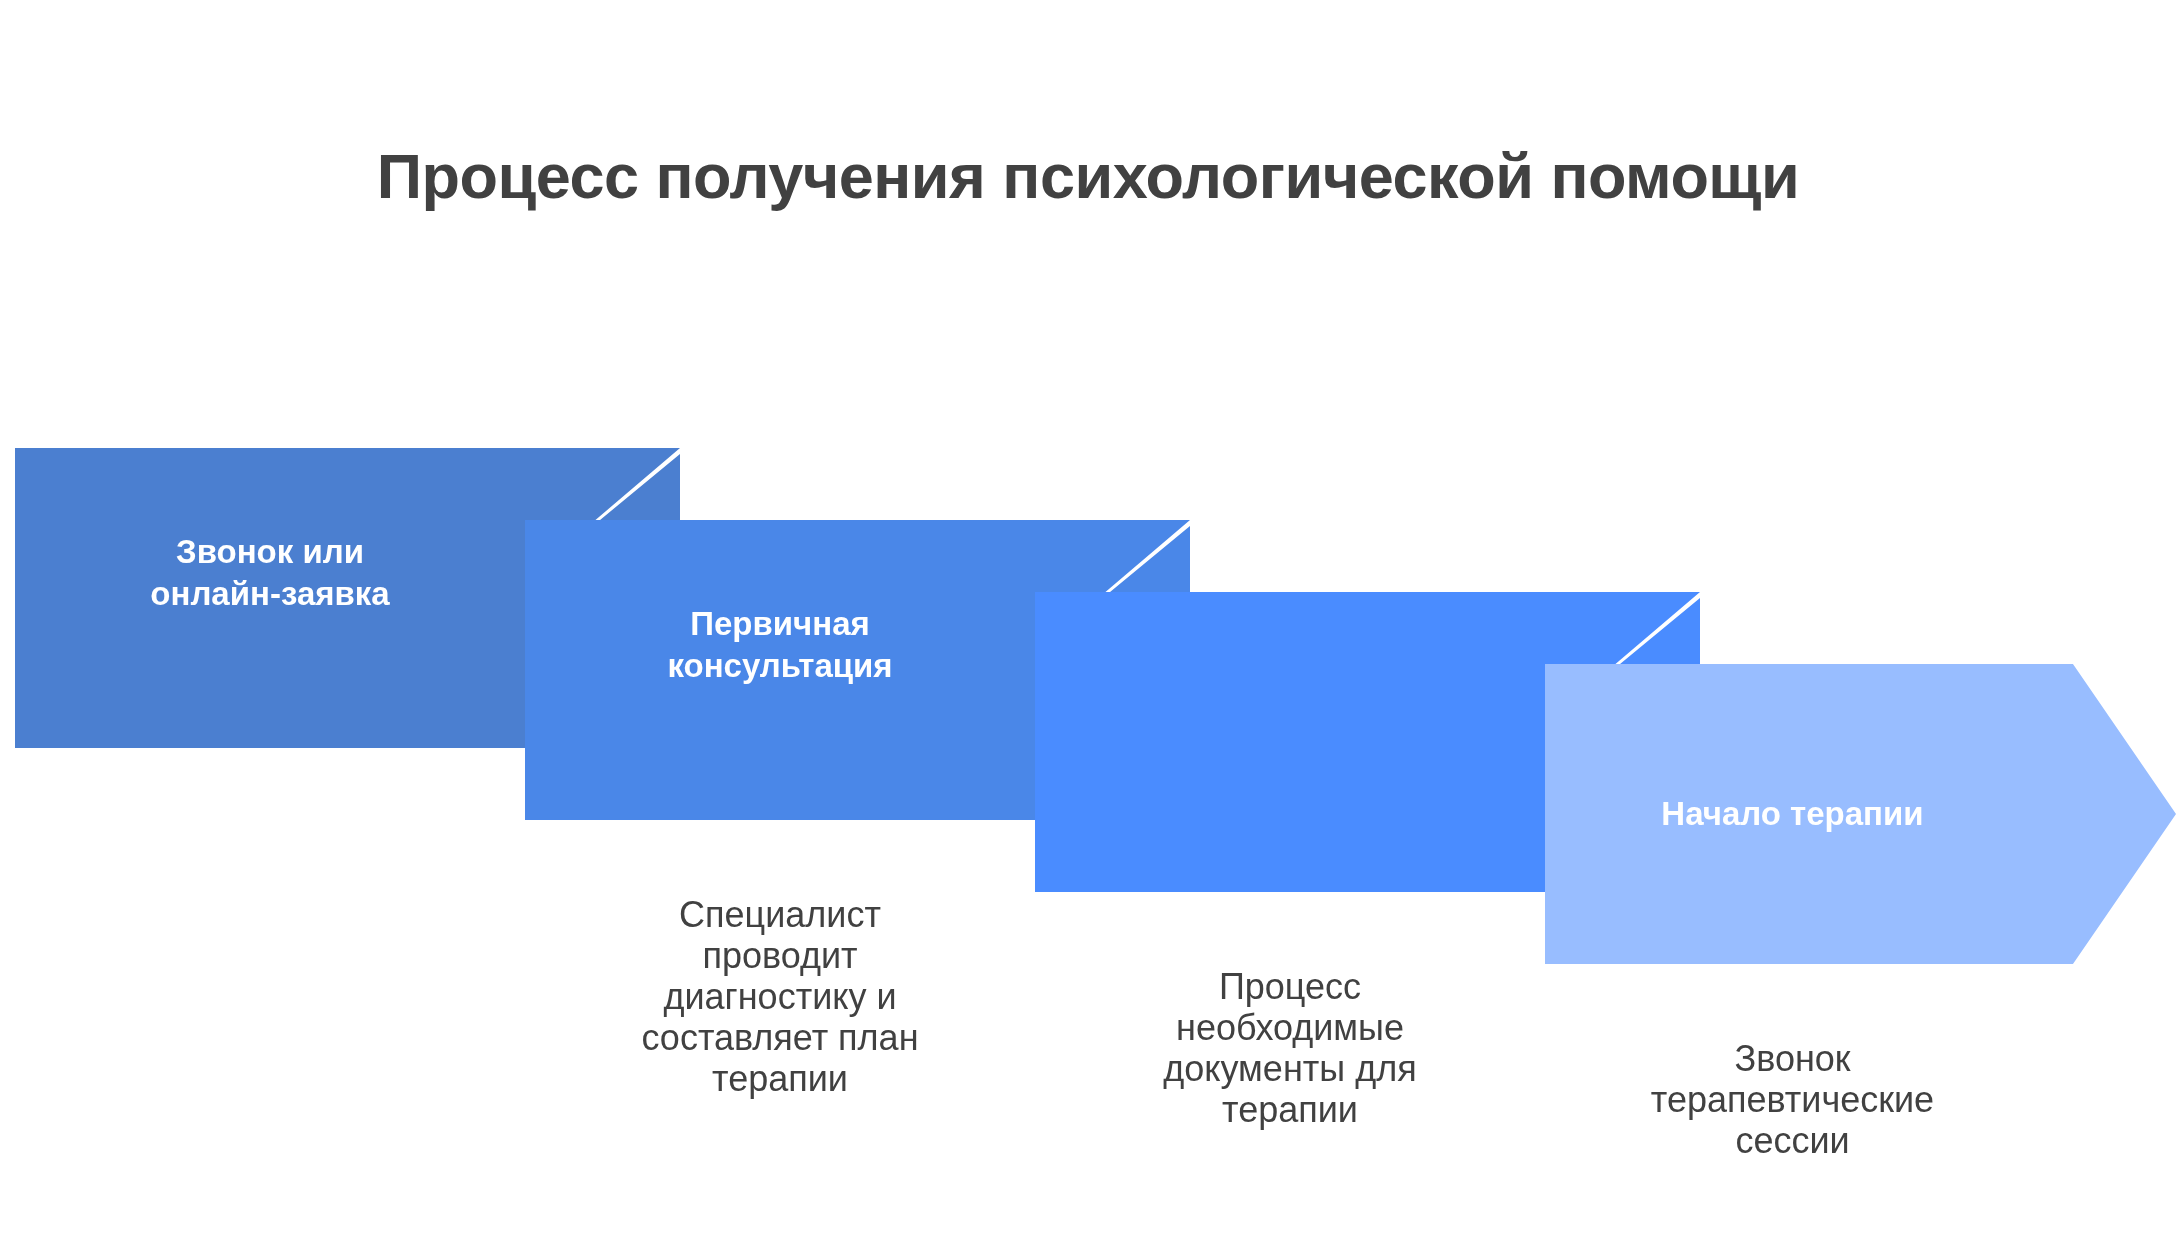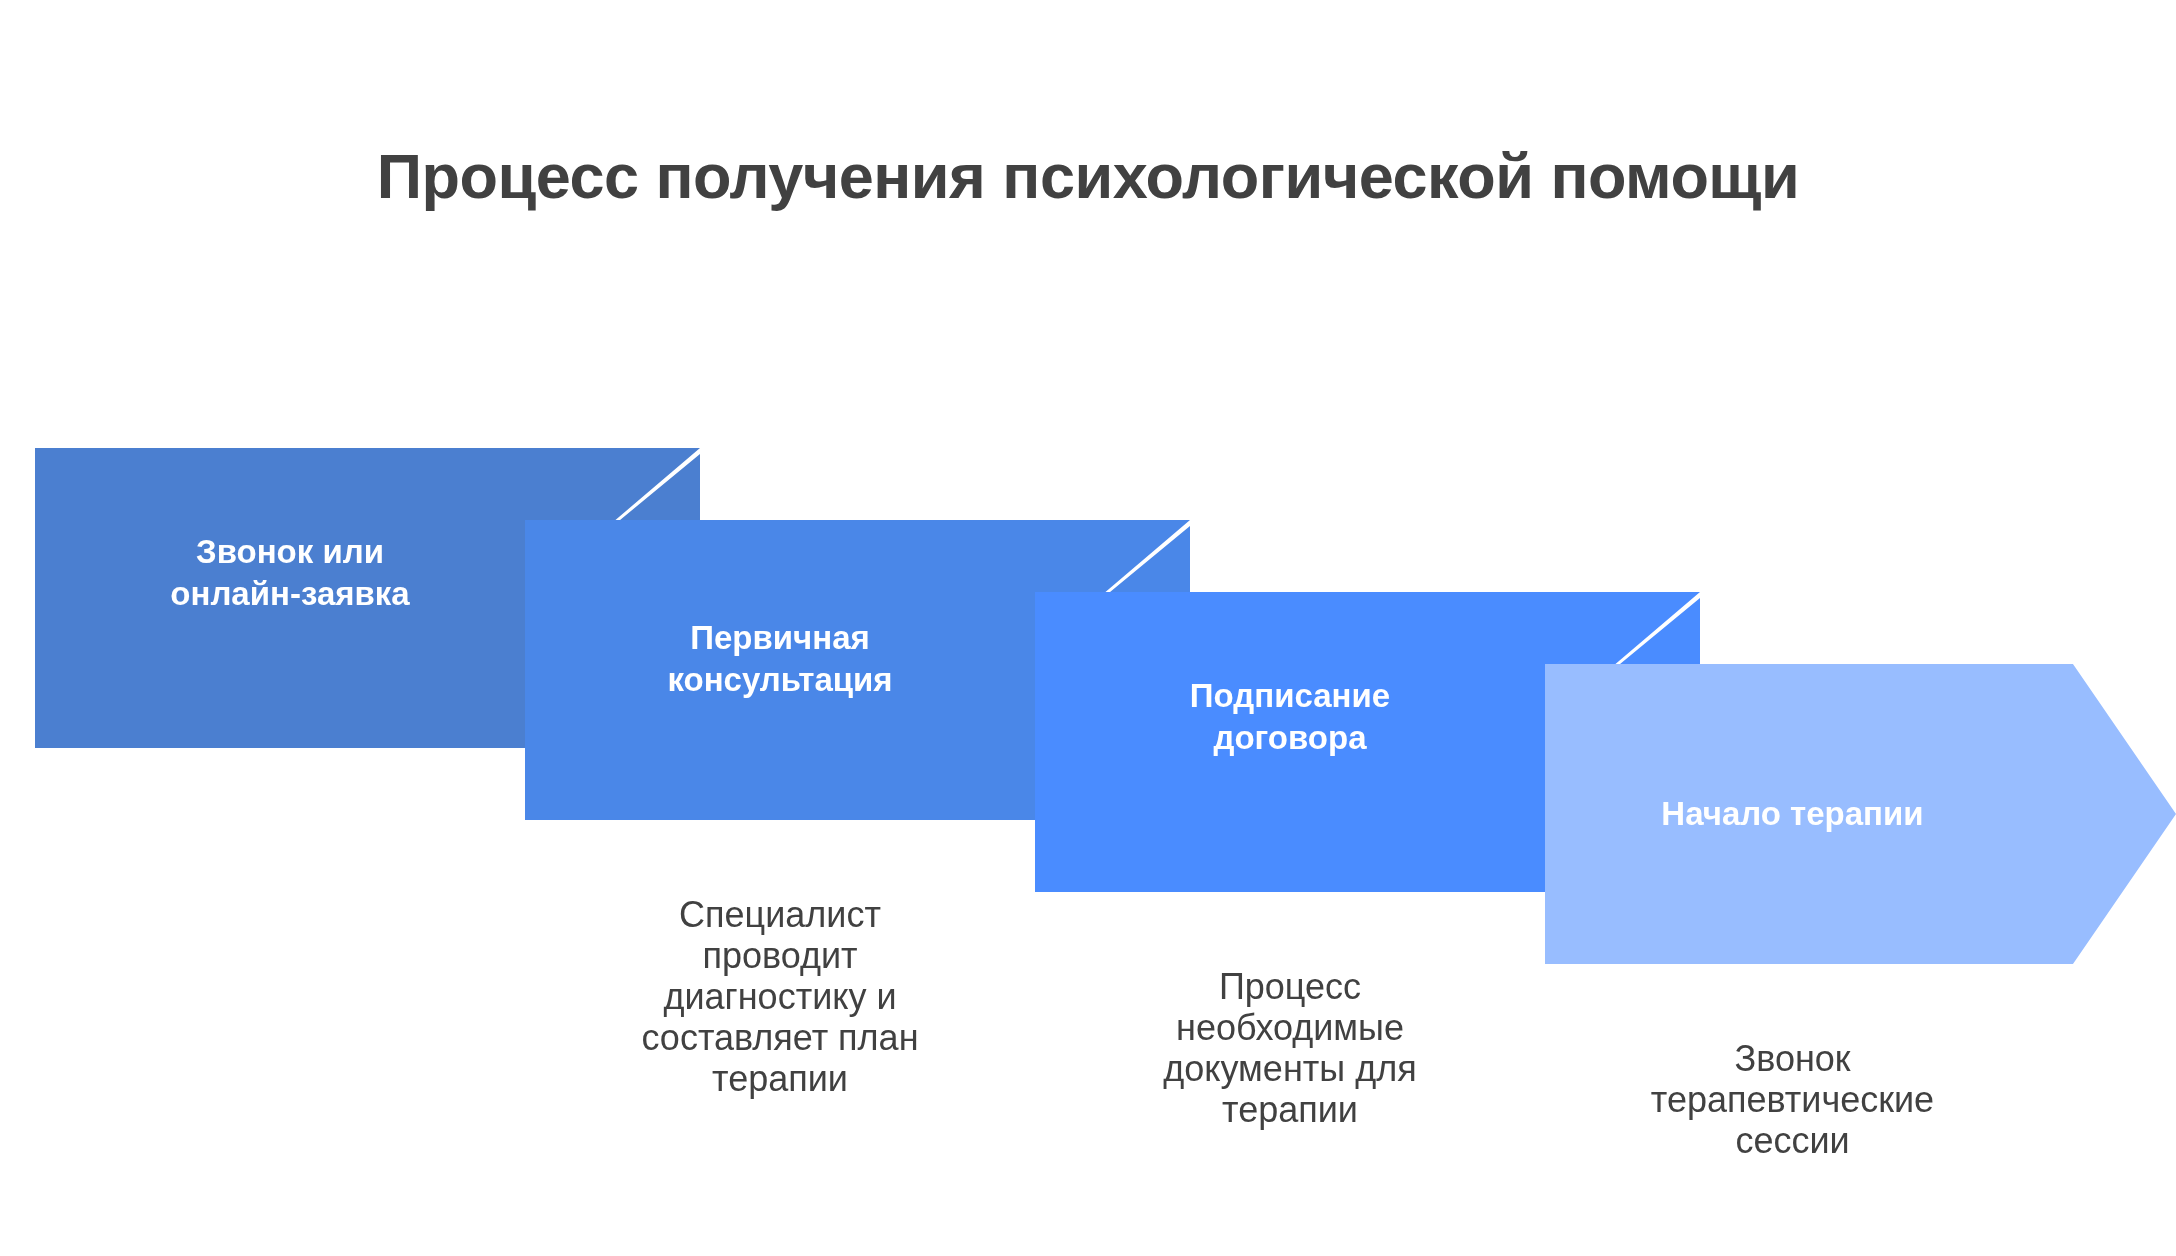--- a/index.html
+++ b/index.html
@@ -78,56 +78,54 @@
 </style>
 </head>
 <body>
 
 <div id="canvas">
 
   <div id="page-title">Процесс получения психологической помощи</div>
 
   <div id="steps-layer">
 
-    <div class="step" style="left:15px; top:448px; width:665px; height:300px;margin-left:20px;">
+    <div class="step" style="left:15px; top:448px; width:665px; height:300px;">
       <svg class="step-shape" width="665" height="300" viewBox="0 0 665 300">
 
         <polygon points="0,0 510,0 510,300 0,300" fill="#4B7FD0"></polygon>
 
         <polygon points="510,0 665,0 665,132 510,132" fill="#4B7FD0"></polygon>
 
         <polygon points="510,132 665,0 665,6 516,129 665,129 665,136 510,136" fill="#ffffff"></polygon>
       </svg>
       <div class="step-label" style="left:0px; top:55px; width:510px; height:140px;">Звонок или
 онлайн-заявка</div>
     </div>
 
     <div class="step" style="left:525px; top:520px; width:665px; height:300px;">
       <svg class="step-shape" width="665" height="300" viewBox="0 0 665 300">
         <polygon points="0,0 510,0 510,300 0,300" fill="#4A87E8"></polygon>
         <polygon points="510,0 665,0 665,132 510,132" fill="#4A87E8"></polygon>
         <polygon points="510,132 665,0 665,6 516,129 665,129 665,136 510,136" fill="#ffffff"></polygon>
       </svg>
-      <div class="step-label" style="left:0px; top:69px; width:510px; height:140px;">Первичная
+      <div class="step-label" style="left:0px; top:55px; width:510px; height:140px;">Первичная
 консультация</div>
     </div>
     <div class="step-caption" style="left:525px; top:894px; width:510px;">Специалист
 проводит
 диагностику и
 составляет план
 терапии</div>
 
     <div class="step" style="left:1035px; top:592px; width:665px; height:300px;">
       <svg class="step-shape" width="665" height="300" viewBox="0 0 665 300">
         <polygon points="0,0 510,0 510,300 0,300" fill="#4A8CFF"></polygon>
         <polygon points="510,0 665,0 665,132 510,132" fill="#4A8CFF"></polygon>
         <polygon points="510,132 665,0 665,6 516,129 665,129 665,136 510,136" fill="#ffffff"></polygon>
       </svg>
-      <div class="step-label" style="left:0px; top:55px; width:510px; height:140px;">Подписание
-договора</div>
     </div>
     <div class="step-caption" style="left:1035px; top:966px; width:510px;">Процесс
 необходимые
 документы для
 терапии</div>
 
     <div class="step" style="left:1545px; top:664px; width:631px; height:300px;">
       <svg class="step-shape" width="631" height="300" viewBox="0 0 631 300">
         <polygon points="0,0 495,0 495,-48 631,150 495,348 495,300 0,300" fill="#98BDFF"></polygon>
       </svg>

